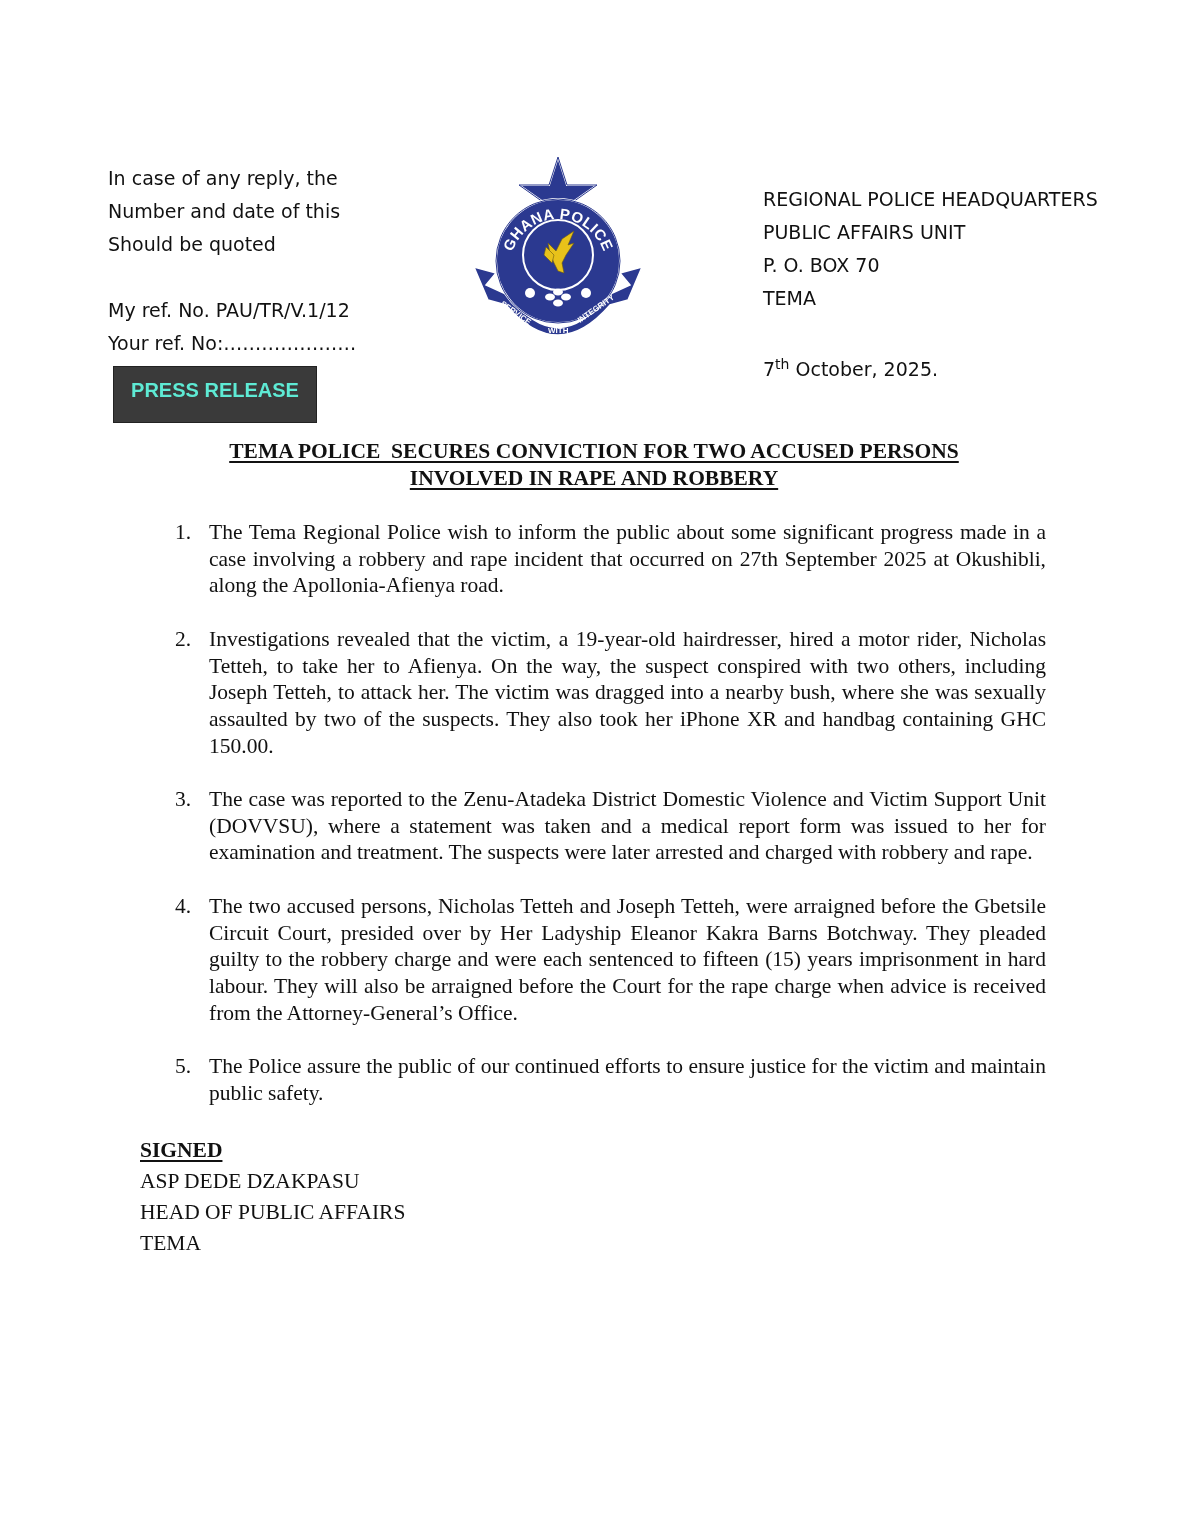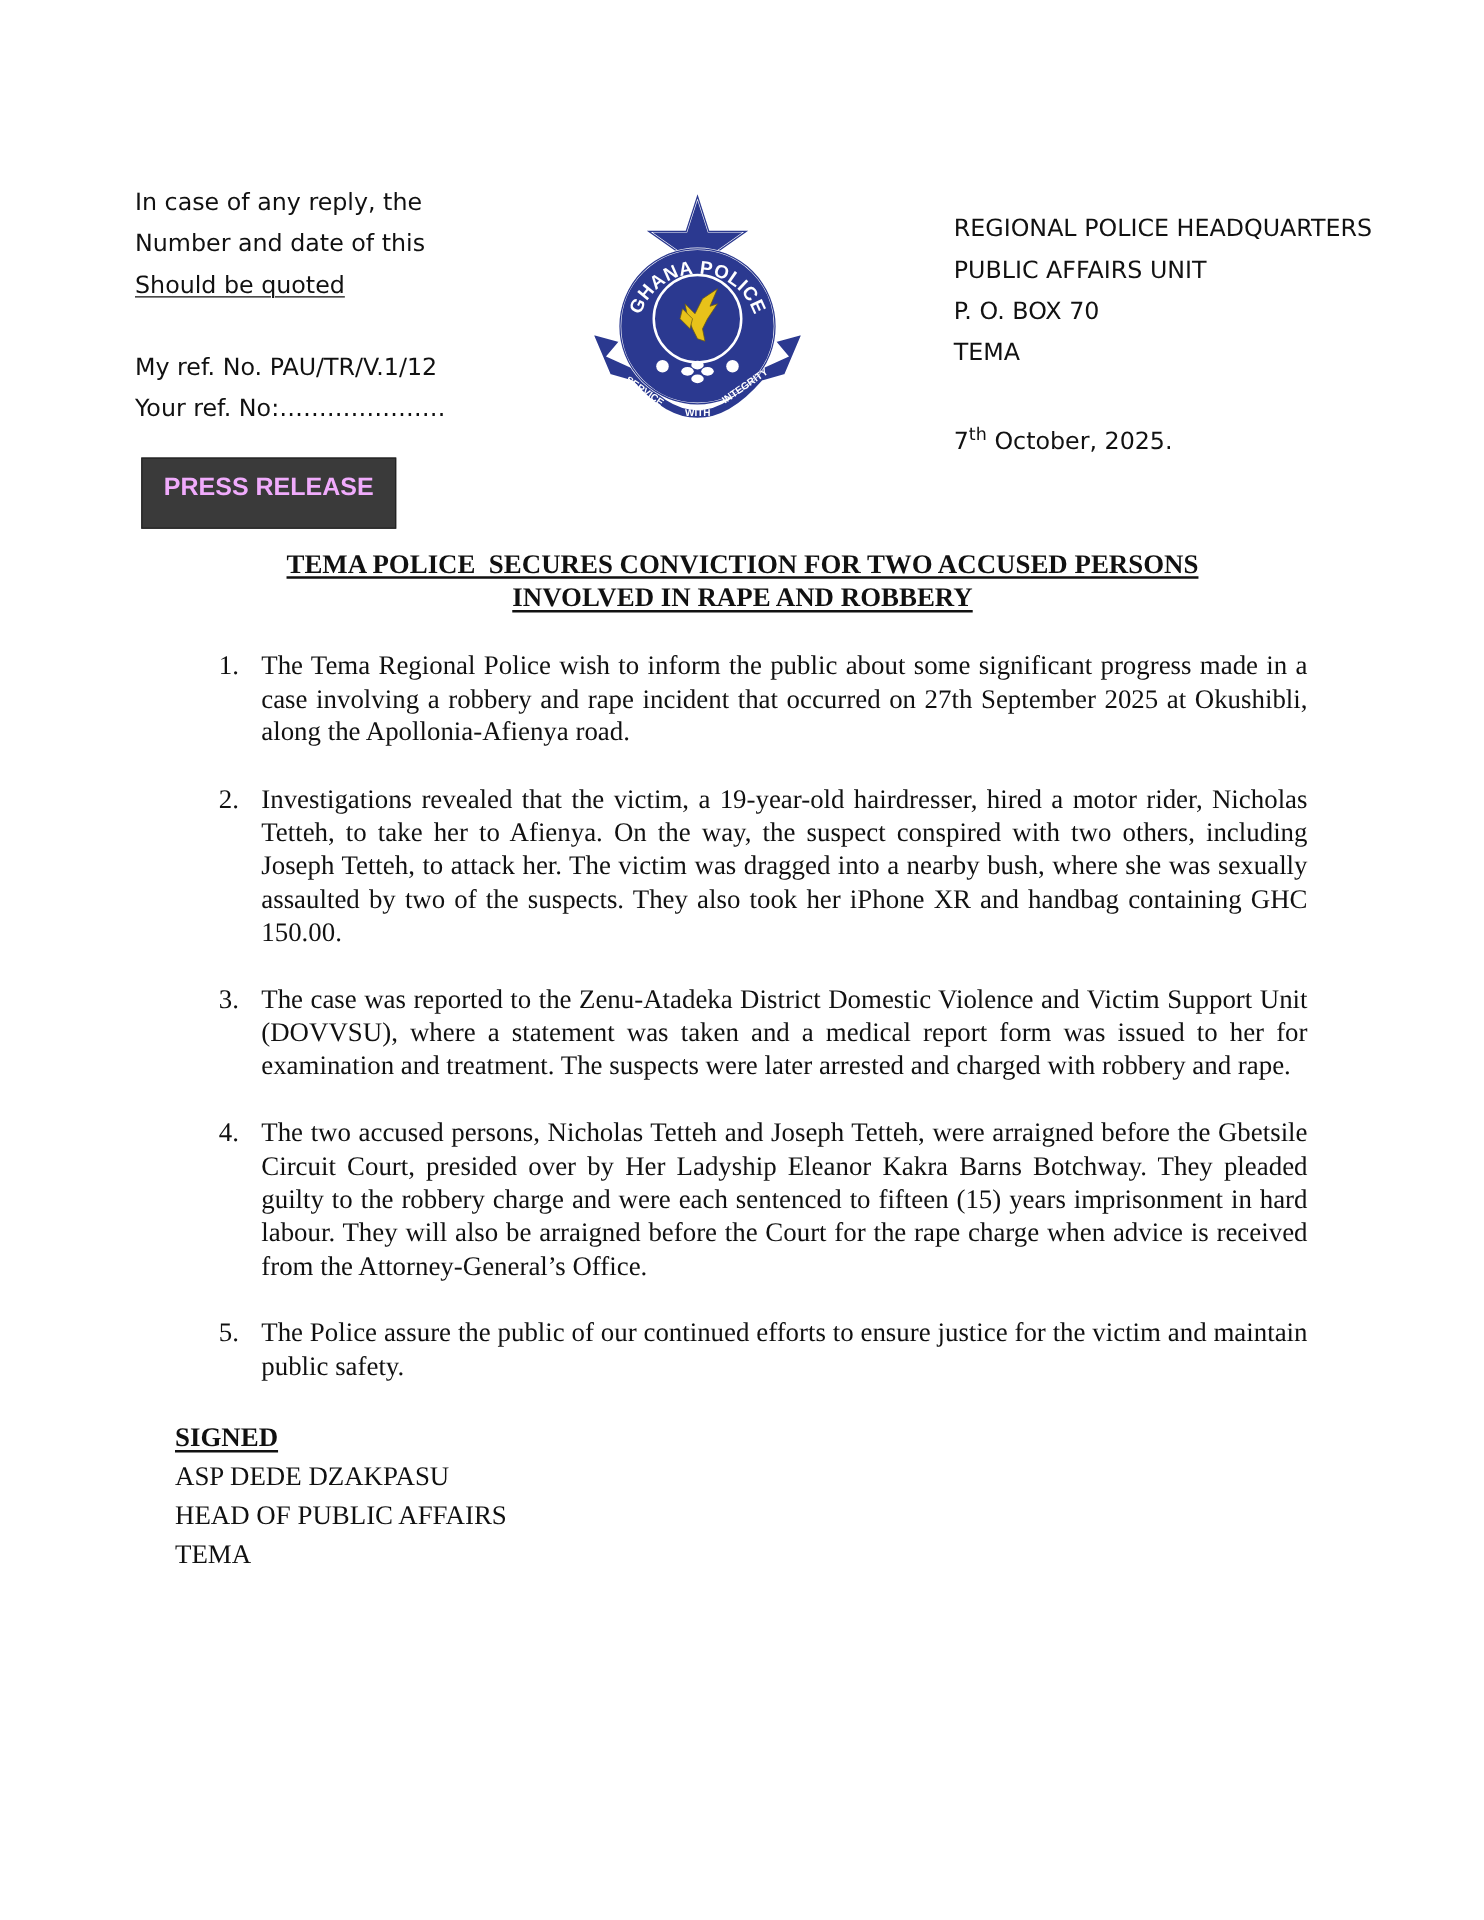--- a/index.html
+++ b/index.html
@@ -1,29 +1,29 @@
 <!DOCTYPE html>
 <html><head>
   <meta charset="utf-8">
   <style>
     html, body { margin: 0; padding: 0; background: #ffffff; }
     body { width: 1187px; height: 1536px; position: relative; overflow: hidden; color: #111; }
-    .sans { font-family: "DejaVu Sans", sans-serif; }
+    .sans { font-family: "DejaVu Sans", sans-serif; margin-top: 16px; }
 
     #left-header { position: absolute; left: 108px; top: 146px; font-size: 19px; line-height: 33px; }
-    #left-header .u { text-decoration: underline; text-decoration-thickness: 1px; text-underline-offset: 3px; text-align: right; }
+    #left-header .u { text-decoration-thickness: 1px; text-underline-offset: 3px; text-align: right; }
     #left-header .gap { height: 33px; }
 
     #crest { position: absolute; left: 470px; top: 155px; width: 176px; height: 190px; }
 
     #right-header { position: absolute; left: 763px; top: 167px; font-size: 19px; line-height: 33px; }
     #right-header .gap { height: 33px; }
     #right-header sup { font-size: 14px; vertical-align: 7px; }
 
-    #press-release { position: absolute; left: 113px; top: 366px; width: 204px; height: 57px; background: #3a3a3a; color: #f0abfc; font-family: "Liberation Sans", sans-serif; font-weight: bold; font-size: 20px; display: flex; align-items: center; justify-content: center; box-sizing: border-box; padding-bottom: 8px; border: 1px solid #222; }
+    #press-release { position: absolute; left: 113px; top: 366px; width: 204px; height: 57px; background: #3a3a3a; color: #5eead4; font-family: "Liberation Sans", sans-serif; font-weight: bold; font-size: 20px; display: flex; align-items: center; justify-content: center; box-sizing: border-box; padding-bottom: 8px; border: 1px solid #222; }
 
     #headline { position: absolute; left: 150px; top: 438px; width: 888px; text-align: center; font-family: "Liberation Serif", serif; font-weight: bold; font-size: 21.5px; line-height: 27px; }
     #headline span { text-decoration: underline; text-decoration-thickness: 2px; text-underline-offset: 3px; display: inline-block; text-align: center; }
 
     #body-list { position: absolute; left: 173px; top: 519px; width: 873px; font-family: "Liberation Serif", serif; font-size: 21.5px; line-height: 26.7px; margin: 0; padding: 0; list-style: none; }
     #body-list li { position: relative; padding-left: 36px; margin-bottom: 26.7px; text-align: justify; }
     #body-list li .num { position: absolute; left: 2px; top: 0; }
 
     #signature { position: absolute; left: 140px; top: 1135px; font-family: "Liberation Serif", serif; font-size: 21.5px; line-height: 31px; }
     #signature .signed { font-weight: bold; text-decoration: underline; text-decoration-thickness: 2px; text-underline-offset: 3px; }

